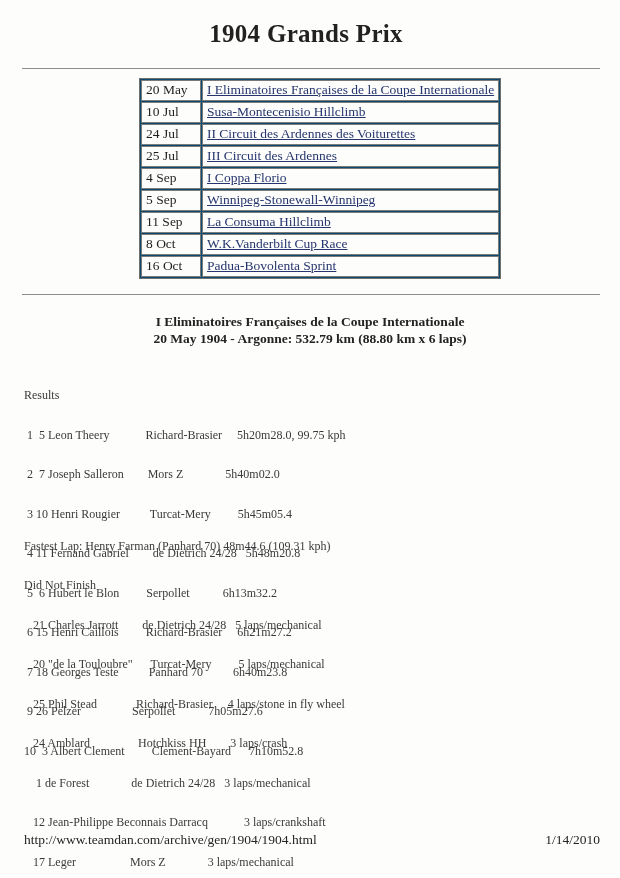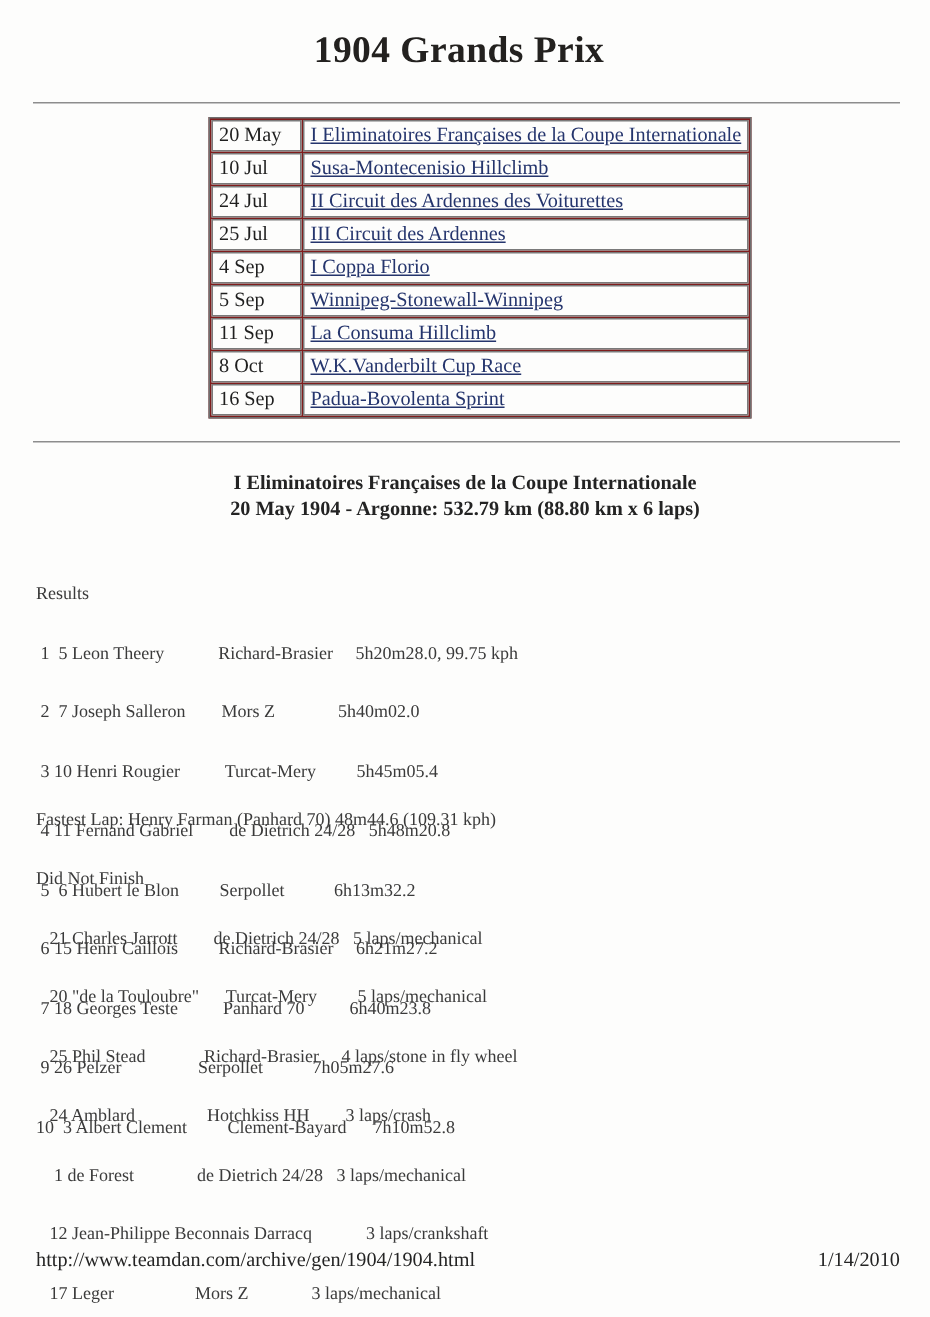--- a/index.html
+++ b/index.html
@@ -50,21 +50,21 @@
   
   .calendar-wrap {
     position: absolute;
     top: 78px;
     left: 139px;
   }
   table.calendar {
     border-collapse: separate;
     border-spacing: 1px;
     border: 1px solid #6f6f6f;
-    background: #7f1d1d;
+    background: #0c4a6e;
   }
   table.calendar td {
     border: 1px solid #7a7a7a;
     padding: 1px 4px 2px 4px;
     font-family: "Liberation Serif", serif;
     font-size: 13.5px;
     line-height: 16px;
     white-space: nowrap;
     background: #fdfdfc;
   }
@@ -169,21 +169,21 @@
         </tr>
         <tr>
           <td class="cal-date">11 Sep</td>
           <td class="cal-event"><span class="race-link">La Consuma Hillclimb</span></td>
         </tr>
         <tr>
           <td class="cal-date">8 Oct</td>
           <td class="cal-event"><span class="race-link">W.K.Vanderbilt Cup Race</span></td>
         </tr>
         <tr>
-          <td class="cal-date">16 Sep</td>
+          <td class="cal-date">16 Oct</td>
           <td class="cal-event"><span class="race-link">Padua-Bovolenta Sprint</span></td>
         </tr>
       </tbody>
     </table>
   </div>
 
   <div class="hr hr-mid"></div>
 
   <div class="race-heading">
     <div>I Eliminatoires Françaises de la Coupe Internationale</div>

